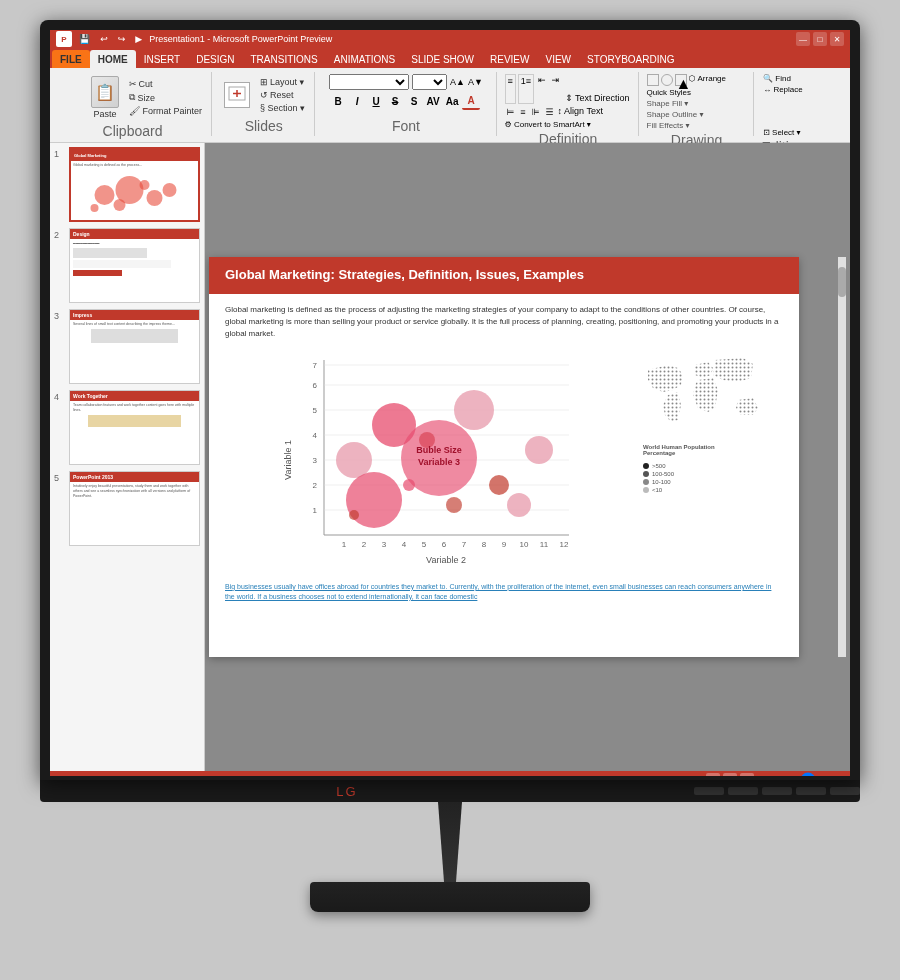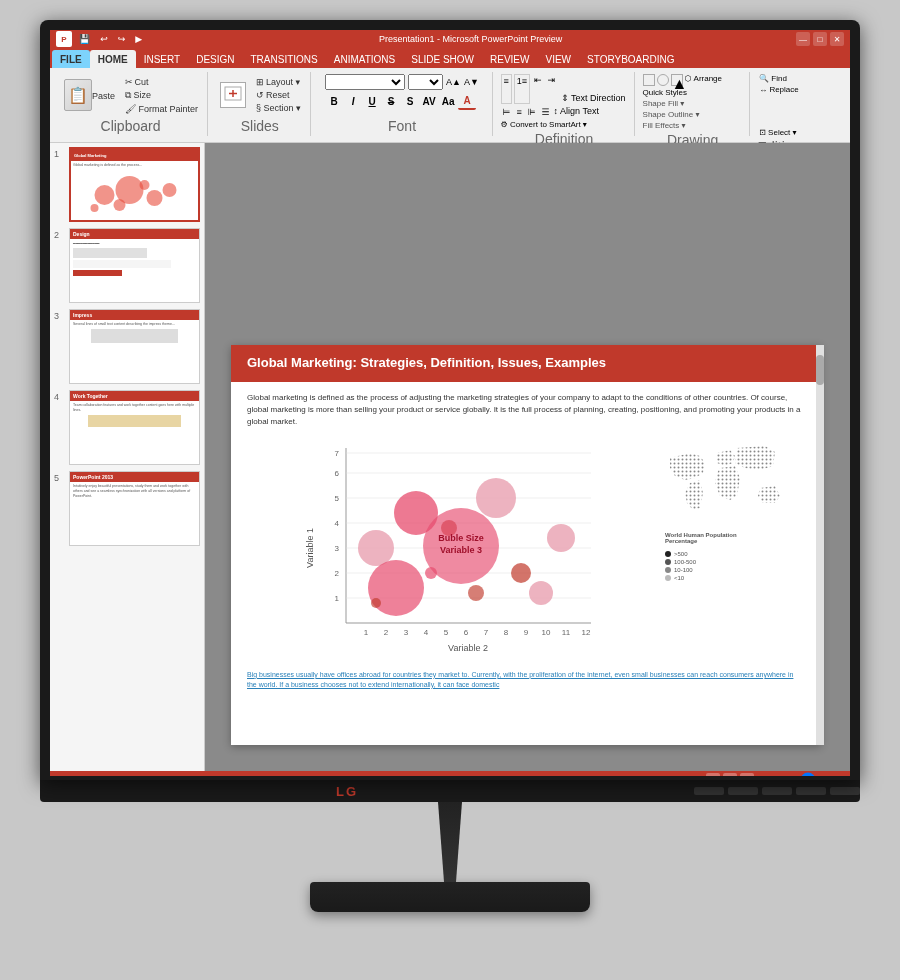--- a/index.html
+++ b/index.html
@@ -88,23 +88,25 @@
     }
     .ribbon-group-content {
       display: flex;
       align-items: center;
       gap: 3px;
       flex: 1;
     }
 
     .paste-btn {
       display: flex;
+      flex-direction: column;
       align-items: center;
       cursor: pointer;
       padding: 2px 4px;
+      margin-left: 27px;
     }
     .paste-icon {
       width: 28px; height: 32px;
       background: linear-gradient(135deg, #e8e8e8, #d0d0d0);
       border: 1px solid #aaa;
       border-radius: 2px;
       position: relative;
       display: flex; align-items: center; justify-content: center;
     }
     .paste-icon::before {
@@ -214,23 +216,23 @@
     
     .slide1-preview {
       background: #fff;
     }
 
     
     .slide-main {
       flex: 1;
       background: #8a8a8a;
       display: flex;
-      align-items: flex-end;
+      align-items: center;
       justify-content: center;
-      padding: 26px;
+      padding: 4px;
       overflow: hidden;
     }
 
     .slide-content {
       background: #fff;
       width: 100%;
       max-width: 590px;
       min-height: 400px;
       box-shadow: 0 2px 8px rgba(0,0,0,0.3);
       overflow: hidden;
@@ -330,21 +332,21 @@
       background: #1a1a1a;
       border-radius: 0 0 4px 4px;
       display: flex;
       align-items: center;
       justify-content: center;
       gap: 40px;
     }
     .lg-logo {
       color: #c0392b;
       font-size: 13px;
-      font-weight: bold;
+      font-weight: normal;
       letter-spacing: 2px;
     }
     .bottom-buttons {
       display: flex;
       gap: 4px;
     }
     .monitor-btn {
       width: 30px;
       height: 8px;
       background: #333;
@@ -377,21 +379,21 @@
     .ribbon-tab {
       height: 18px;
       padding: 0 8px;
       font-size: 10px;
       color: white;
       cursor: pointer;
       display: flex; align-items: center;
       border-radius: 3px 3px 0 0;
     }
     .ribbon-tab.active {
-      background: #7dd3fc;
+      background: #f97316;
       color: #333;
       font-weight: 600;
     }
 
     
     .qat-bar {
       background: #c0392b;
       height: 18px;
       display: flex;
       align-items: center;
@@ -425,21 +427,21 @@
 <div class="monitor-outer">
   <div class="monitor-screen-bezel">
     <div class="screen-inner">
 
       <div class="qat-bar">
         <div class="titlebar-logo" style="background:#fff;color:#c0392b;font-size:8px;font-weight:bold;padding:1px 2px;border-radius:2px;">P</div>
         <span class="qat-btn">💾</span>
         <span class="qat-btn">↩</span>
         <span class="qat-btn">↪</span>
         <span class="qat-btn">▶</span>
-        <div style="flex:1;text-align:center;color:white;font-size:9px;">Presentation1 - Microsoft PowerPoint Preview</div>
+        <div style="flex:1;text-align:left;color:white;font-size:9px;">Presentation1 - Microsoft PowerPoint Preview</div>
         <div style="display:flex;gap:3px;">
           <div class="ctrl-btn">—</div>
           <div class="ctrl-btn">□</div>
           <div class="ctrl-btn">✕</div>
         </div>
       </div>
 
       <div class="ribbon-tabs-row">
         <div class="ribbon-tab active">FILE</div>
         <div class="ribbon-tab active" style="background:#f0f0f0;color:#333;">HOME</div>

